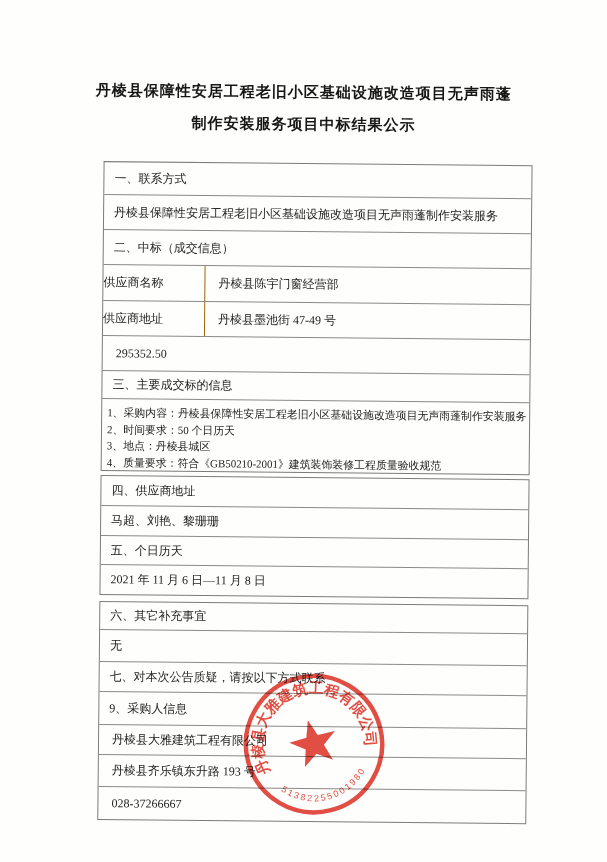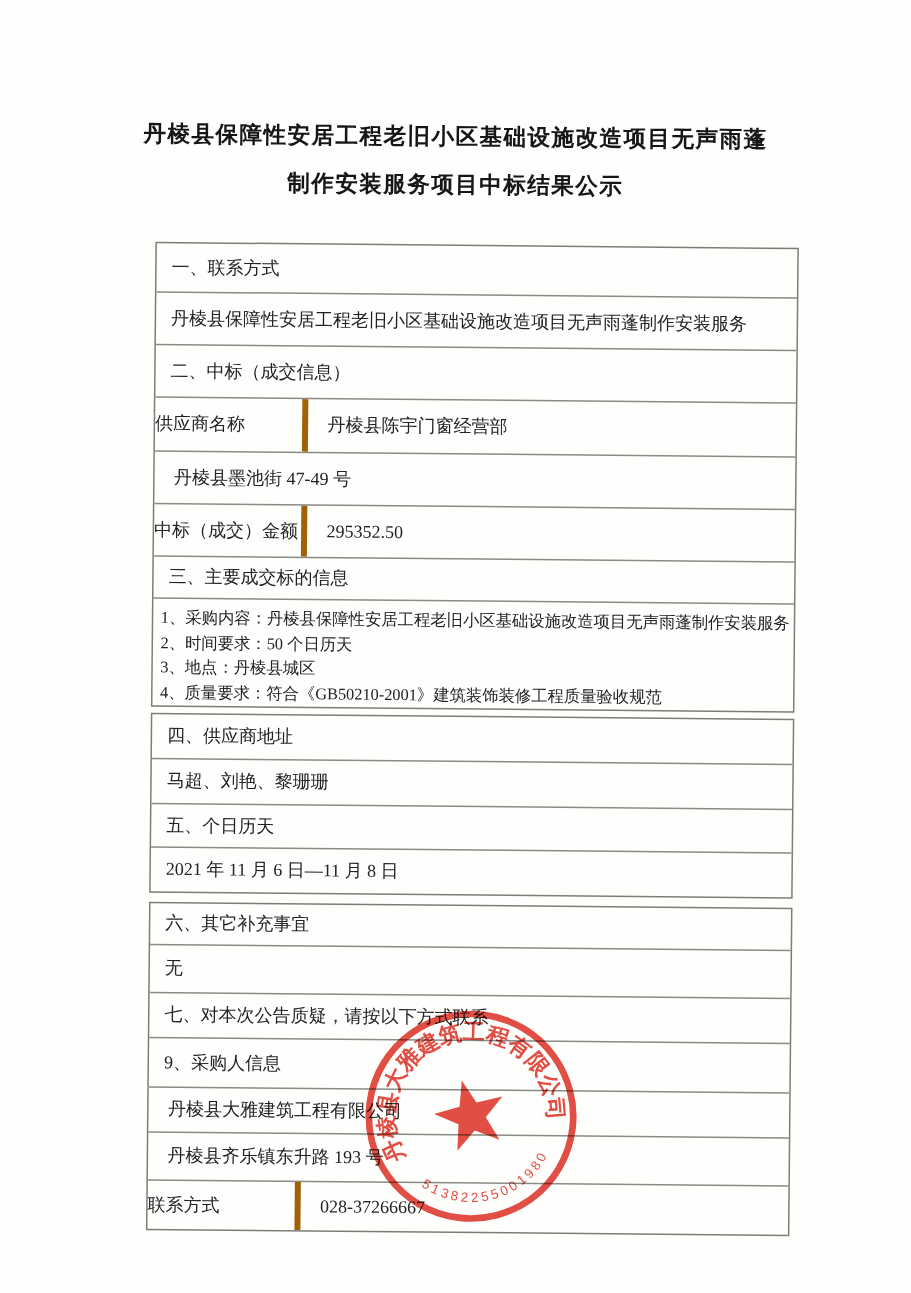--- a/index.html
+++ b/index.html
@@ -47,21 +47,21 @@
     align-items:center;
     box-sizing:border-box;
   }
   .row:first-child{border-top:none;}
   .pad{padding-left:10px;}
   .label-cell{
     flex:0 0 102px;
     align-self:stretch;
     display:flex;align-items:center;
     padding-left:0;
-    border-right:4px solid #a16207;
+    border-right:1px solid #a16207;
     box-sizing:border-box;
   }
   .value-cell{padding-left:13px;}
   .lines{
     padding:5px 4px 5px 5px;
     font-size:10.9px;
     line-height:16.5px;
     white-space:nowrap;
   }
   .seal{
@@ -93,24 +93,24 @@
         <div class="pad">丹棱县保障性安居工程老旧小区基础设施改造项目无声雨蓬制作安装服务</div>
       </div>
       <div class="row" style="height:35px">
         <div class="pad">二、中标（成交信息）</div>
       </div>
       <div class="row" style="height:36px">
         <div class="label-cell">供应商名称</div>
         <div class="value-cell">丹棱县陈宇门窗经营部</div>
       </div>
       <div class="row" style="height:35px">
+        <div class="label-cell">供应商地址</div>
         <div class="value-cell">丹棱县墨池街 47-49 号</div>
       </div>
       <div class="row" style="height:35px">
-        <div class="label-cell">中标（成交）金额</div>
         <div class="value-cell">295352.50</div>
       </div>
       <div class="row" style="height:28px">
         <div class="pad">三、主要成交标的信息</div>
       </div>
       <div class="row" style="height:72px;align-items:flex-start">
         <div class="lines">
           <div>1、采购内容：丹棱县保障性安居工程老旧小区基础设施改造项目无声雨蓬制作安装服务</div>
           <div>2、时间要求：50 个日历天</div>
           <div>3、地点：丹棱县城区</div>
@@ -147,21 +147,20 @@
       <div class="row" style="height:33px">
         <div class="pad">9、采购人信息</div>
       </div>
       <div class="row" style="height:30px">
         <div class="value-cell">丹棱县大雅建筑工程有限公司</div>
       </div>
       <div class="row" style="height:32px">
         <div class="value-cell">丹棱县齐乐镇东升路 193 号</div>
       </div>
       <div class="row" style="height:33px">
-        <div class="label-cell">联系方式</div>
         <div class="value-cell">028-37266667</div>
       </div>
     </div>
 
     <div class="seal">
       <svg viewBox="0 0 160 160" xmlns="http://www.w3.org/2000/svg">
         <g transform="rotate(-15 80 80)">
           <circle cx="80" cy="80" r="69" fill="none" stroke-width="4.5" stroke="#dd352a"></circle>
           <polygon points="80,55 85.9,71.9 103.8,72.3 89.5,83.1 94.7,100.2 80,90 65.3,100.2 70.5,83.1 56.2,72.3 74.1,71.9" fill="#dd352a"></polygon>
           <path id="sealArcTop" d="M 31.1 97.8 A 52 52 0 1 1 128.9 97.8" fill="none"></path>

